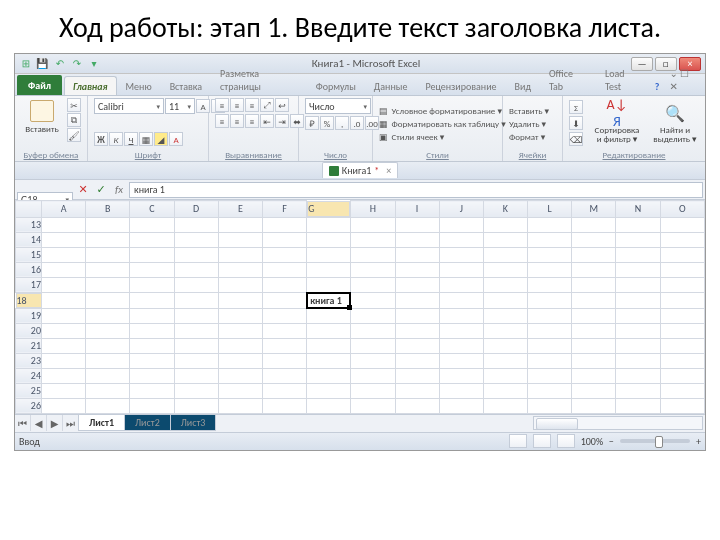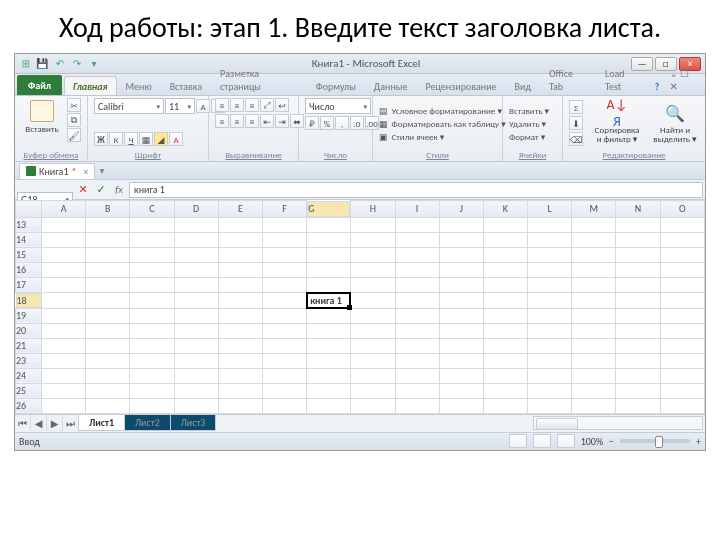--- a/index.html
+++ b/index.html
@@ -40,30 +40,30 @@
   .sort-ico { width:20px; height:20px; display:flex; flex-direction:column; align-items:center; justify-content:center; }
   
   .fbar { display: flex; align-items: center; height: 20px; background: #eef1f6; border-bottom: 1px solid #c4ccd8; padding: 0 2px; gap: 2px; }
   .namebox { width: 56px; height: 16px; border: 1px solid #b8c2d0; background: #fff; font-size: 10px; display: flex; align-items: center; padding: 0 3px; justify-content: space-between; margin-top: 20px; }
   .fbtns { display: flex; gap: 2px; }
   .fbtn { width: 16px; height: 16px; display: flex; align-items: center; justify-content: center; color: #777; font-size: 11px; }
   .fbtn.ok { color: #2a7a2a; }
   .fbtn.x { color: #c33; }
   .finput { flex: 1; height: 16px; border: 1px solid #b8c2d0; background: #fff; padding: 0 4px; font-size: 10px; display: flex; align-items: center; }
   
-  .booktabs { display: flex; align-items: center; height: 18px; background: linear-gradient(#e8edf4,#d7e0ec); border-bottom: 1px solid #c4ccd8; padding: 0 4px; gap: 4px; font-size: 10px; }
+  .booktabs { display: flex; align-items: center; height: 18px; background: linear-gradient(#e8edf4,#d7e0ec); border-bottom: 1px solid #c4ccd8; padding: 0 4px; gap: 4px; font-size: 10px; flex-direction: column; }
   .booktab { padding: 1px 6px; background: #fff; border: 1px solid #c4ccd8; border-bottom: none; border-radius: 2px 2px 0 0; display: flex; align-items: center; gap: 3px; }
   .booktab .bi { width: 10px; height: 10px; background: #2f7d3a; border-radius: 1px; }
   
   .grid-wrap { position: relative; background: #fff; }
   table.grid { border-collapse: collapse; table-layout: fixed; width: 100%; }
   .grid th, .grid td { border: 1px solid #d4d9e2; font-size: 10px; height: 15px; padding: 0; }
   .grid thead th { background: linear-gradient(#f4f6fa,#e5eaf2); color: #4a5568; text-align: center; font-weight: normal; height: 16px; }
   .grid thead th.sel { background: #f8e6b0; }
-  .grid tbody th { background: linear-gradient(#f4f6fa,#e5eaf2); color: #4a5568; text-align: left; font-weight: normal; width: 26px; }
+  .grid tbody th { background: linear-gradient(#f4f6fa,#e5eaf2); color: #4a5568; text-align: right; font-weight: normal; width: 26px; }
   .grid tbody th.sel { background: #f8e6b0; }
   .grid td { background: #fff; }
   .corner { width: 26px; background: #e5eaf2; }
   .grid td.active { position: relative; }
   .grid td.active .cellbox { position: absolute; inset: -1px; border: 2px solid #000; background: #fff; padding: 0 2px; font-size: 10px; display: flex; align-items: center; font-weight: bold; }
   .fillh { position: absolute; right: -3px; bottom: -3px; width: 5px; height: 5px; background: #000; }
   
   .sheetbar { display: flex; align-items: center; height: 18px; background: #eef1f6; border-top: 1px solid #c4ccd8; font-size: 10px; }
   .navset { display: flex; }
   .navset span { width: 16px; height: 16px; display: flex; align-items: center; justify-content: center; color: #666; border-right: 1px solid #d4d9e2; }

